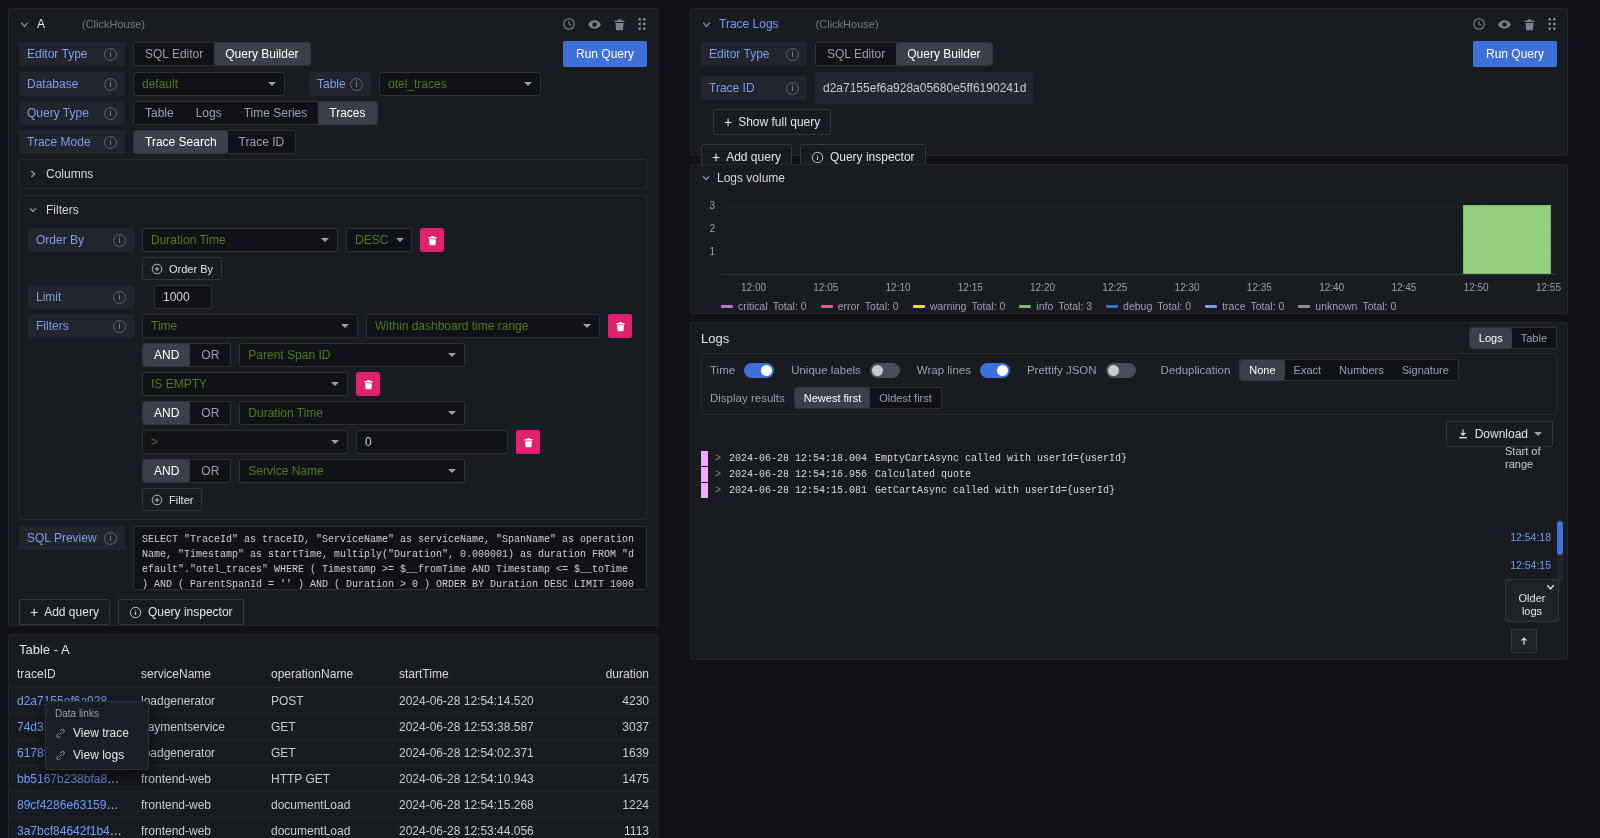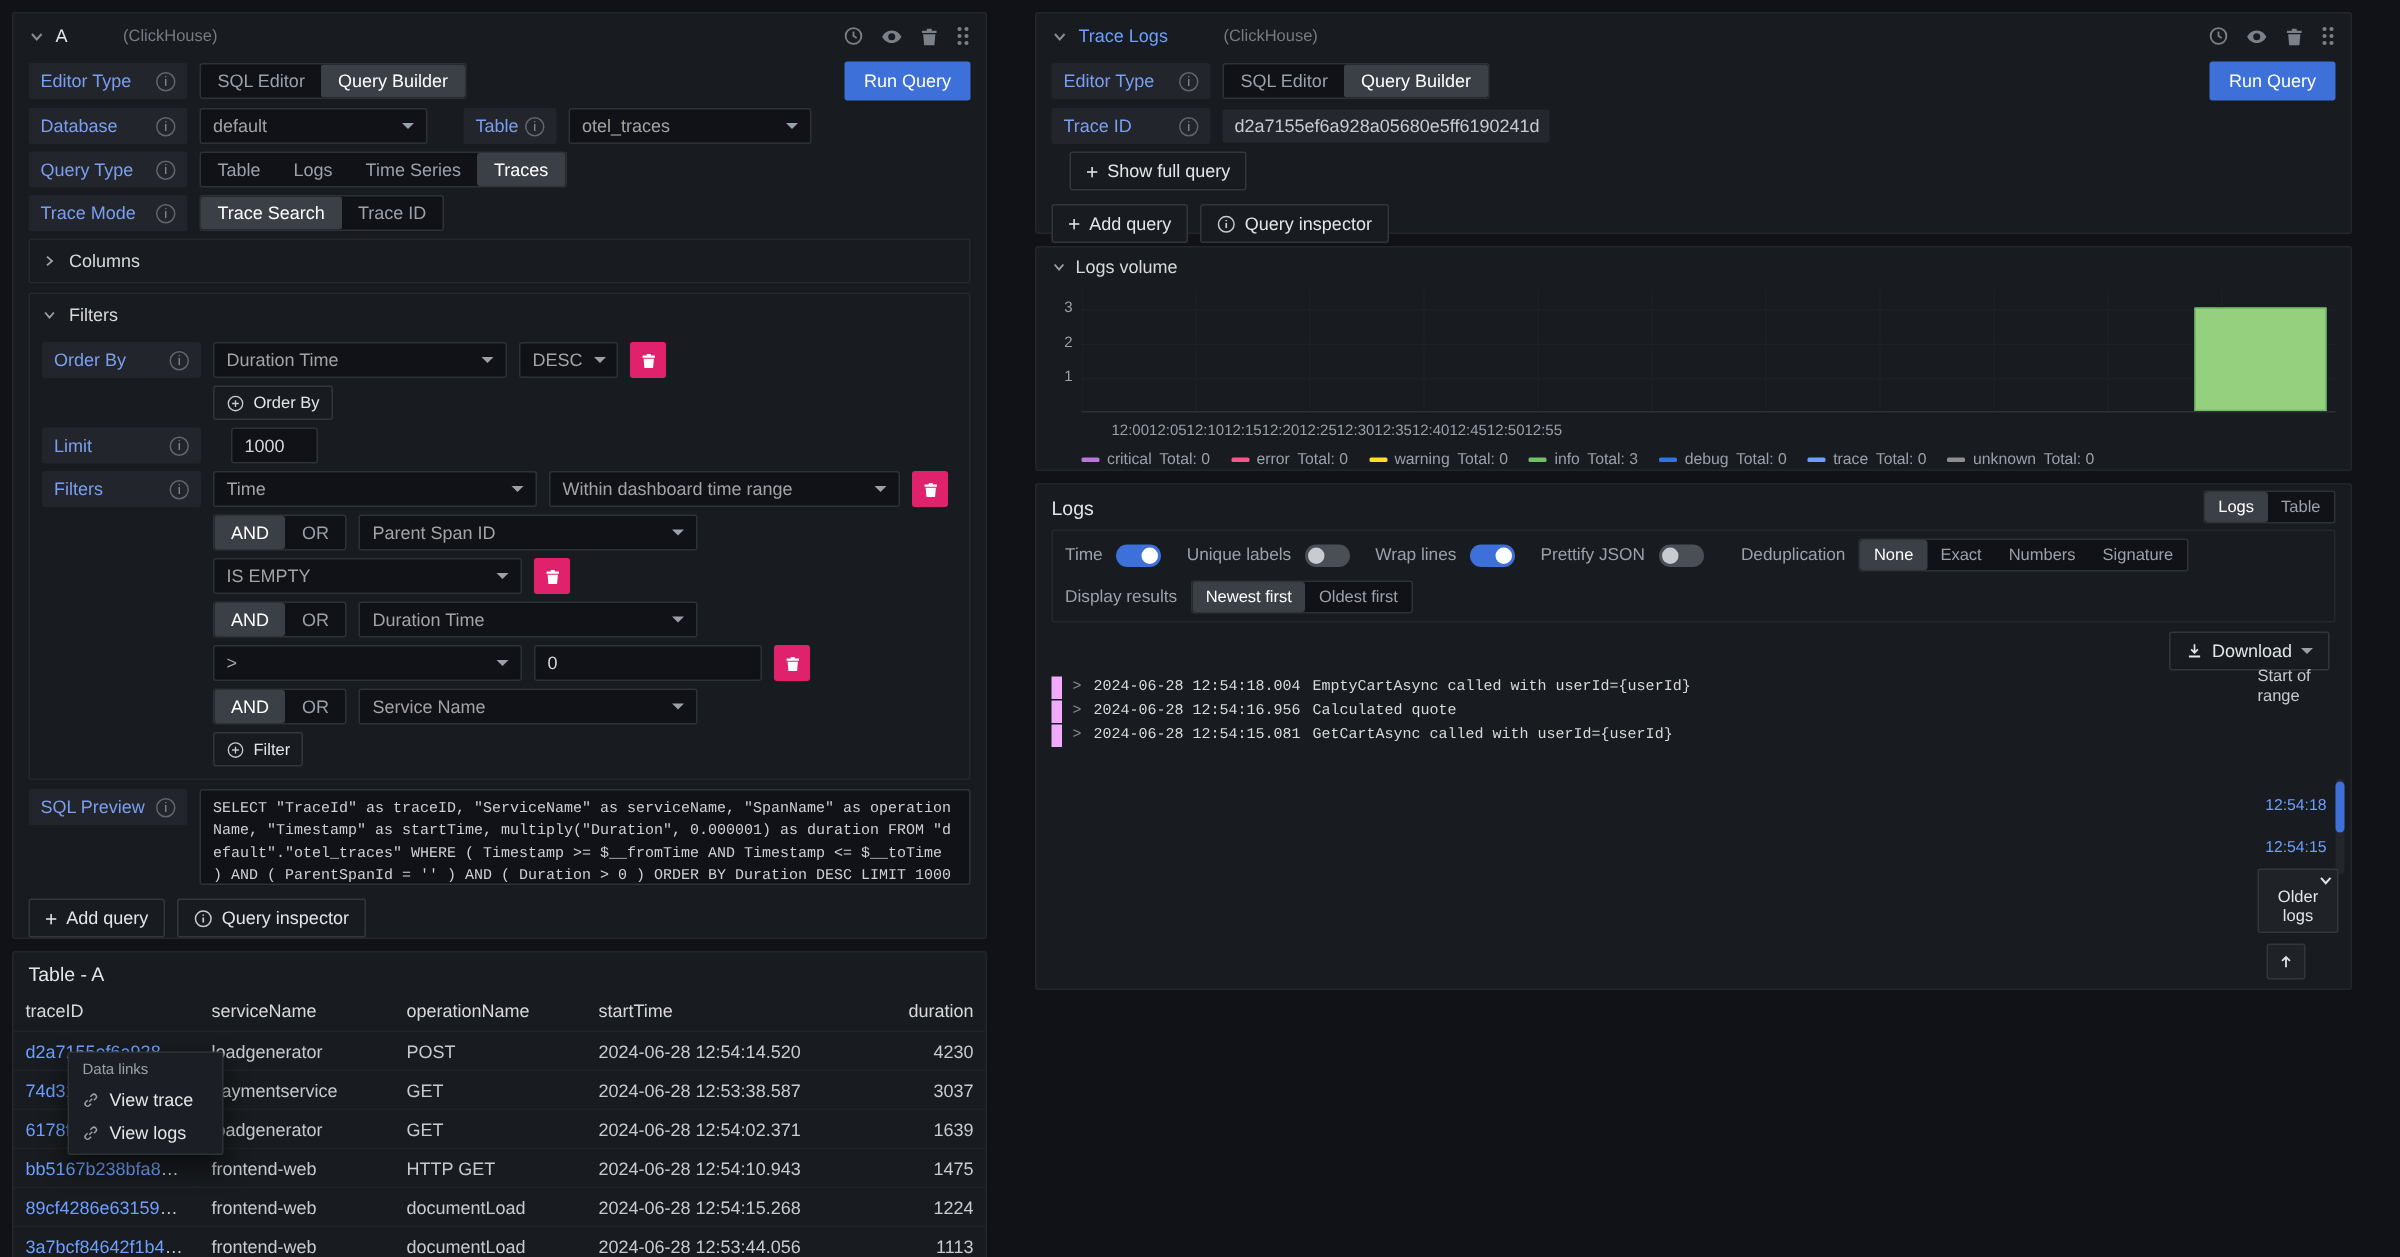--- a/index.html
+++ b/index.html
@@ -16,21 +16,21 @@
   .frow{display:flex;align-items:center;gap:8px;margin-bottom:5px}
   .ilabel{display:flex;align-items:center;justify-content:space-between;background:#22252b;color:#7b9ff0;font-weight:500;padding:0 8px;height:24px;border-radius:2px;width:106px;flex:none;font-size:12px}
   .ilabel.sm{width:62px}
   .info-i{width:13px;height:13px;border:1px solid #62666c;border-radius:50%;color:#8d939b;font-size:9px;line-height:11px;text-align:center;flex:none;cursor:pointer}
   .info-i::before{content:"i"}
   .rgroup{display:flex;height:24px;background:#111217;border:1px solid #2c3235;border-radius:2px;overflow:hidden}
   .ropt{padding:0 11px;display:flex;align-items:center;color:#9aa1a9;cursor:pointer;white-space:nowrap}
   .ropt.sel{background:#3b4047;color:#fff;font-weight:500;border-radius:2px}
   .rgroup.mini{height:22px;font-size:11px}
   .rgroup.mini .ropt{padding:0 9px}
-  .select{display:flex;align-items:center;justify-content:space-between;gap:8px;background:#111217;border:1px solid #2c3235;border-radius:2px;height:24px;padding:0 8px;color:#a3a3a3;cursor:pointer;white-space:nowrap;overflow:hidden}
+  .select{display:flex;align-items:center;justify-content:space-between;gap:8px;background:#111217;border:1px solid #2c3235;border-radius:2px;height:24px;padding:0 8px;color:#4d7c0f;cursor:pointer;white-space:nowrap;overflow:hidden}
   .caret{width:0;height:0;border-left:4px solid transparent;border-right:4px solid transparent;border-top:4px solid #9aa1a9;flex:none}
   .tinput{background:#111217;border:1px solid #2c3235;border-radius:2px;height:24px;padding:0 8px;color:#d3d6da;font-size:12px;font-family:"Liberation Sans",sans-serif}
   .btn-primary{background:#3d71d9;border:none;color:#fff;height:26px;padding:0 13px;border-radius:2px;font-size:12px;font-weight:500;cursor:pointer;font-family:"Liberation Sans",sans-serif}
   .btn-sec{background:#181b1f;border:1px solid #33373d;color:#e3e5e8;height:26px;padding:0 10px;border-radius:2px;display:inline-flex;align-items:center;gap:6px;font-size:12px;cursor:pointer;font-family:"Liberation Sans",sans-serif;font-weight:500}
   .btn-sec.sm{height:23px;font-size:11px;padding:0 8px}
   .btn-danger{width:24px;height:24px;background:#e0226c;border:none;border-radius:2px;display:flex;align-items:center;justify-content:center;cursor:pointer;flex:none}
   .plus::before{content:"+";font-size:14px;line-height:1;color:inherit}
   .section{border:1px solid #25282e;border-radius:2px;margin:3px 0 6px}
   .sec-head{height:28px;display:flex;align-items:center;gap:8px;padding:0 8px;color:#d8d9da;font-weight:500;cursor:pointer}
   .sec-body{padding:4px 8px 8px}
@@ -45,21 +45,21 @@
   .ctxmenu{position:absolute;left:36px;top:66px;width:104px;background:#1b1e24;border:1px solid #2c3235;border-radius:2px;box-shadow:0 8px 16px rgba(0,0,0,.55);z-index:9;padding:3px 0}
   .ctxmenu .mh{font-size:10px;color:#9aa1a9;padding:3px 9px}
   .ctxmenu .mi{display:flex;align-items:center;gap:7px;padding:4px 9px;color:#e3e5e8;font-size:12px;cursor:pointer}
   
   .vhead{display:flex;align-items:center;gap:6px;padding:6px 10px;color:#d8d9da;font-size:12px}
   .chart{position:relative;height:104px;margin:0 10px 0 30px}
   .plot{position:absolute;left:0;right:0;top:2px;bottom:20px;border-bottom:1px solid #2c3235;background:repeating-linear-gradient(90deg,#1b1e23 0 1px,transparent 1px 76px)}
   .gl{position:absolute;left:0;right:0;height:1px;background:#1e2126}
   .ylab{position:absolute;left:-26px;width:20px;text-align:right;font-size:10px;color:#9aa1a9;transform:translateY(-6px)}
   .bar{position:absolute;right:6px;bottom:0;width:88px;height:69px;background:#94d07e;border:1px solid #73bf69}
-  .xlabels{position:absolute;left:20px;right:-4px;bottom:2px;display:flex;justify-content:flex-start;font-size:10px;color:#9aa1a9}
+  .xlabels{position:absolute;left:20px;right:-4px;bottom:2px;display:flex;justify-content:space-between;font-size:10px;color:#9aa1a9}
   .legend{display:flex;gap:14px;margin:5px 10px 0 30px;font-size:10.5px;color:#9aa1a9;align-items:center;white-space:nowrap}
   .litem{display:flex;align-items:center;gap:5px;cursor:pointer}
   .lsw{width:12px;height:3px;border-radius:1px;background:#888}
   
   .lhead{height:30px;display:flex;align-items:center;padding:0 10px}
   .ltitle{font-weight:500;font-size:13px;color:#e3e5e8}
   .lcontrols{border:1px solid #25282e;border-radius:2px;margin:0 10px;padding:5px 8px}
   .lcrow{display:flex;align-items:center;gap:9px;margin-bottom:6px}
   .lcrow:last-child{margin-bottom:0}
   .tlabel{color:#9aa1a9;font-size:11.5px}
@@ -464,21 +464,21 @@
         <div class="ropt">SQL Editor</div>
         <div class="ropt sel">Query Builder</div>
       </div>
       <button class="btn-primary" style="margin-left:auto">Run Query</button>
     </div>
     <div class="frow">
       <div class="ilabel">
           <span>Trace ID</span>
           <span class="info-i"></span>
         </div>
-      <div style="width:218px;height:22px;background:#24272d;border-radius:2px;display:flex;align-items:center;padding:0 8px;color:#c7cbd1">d2a7155ef6a928a05680e5ff6190241d</div>
+      <div style="width:218px;height:32px;background:#24272d;border-radius:2px;display:flex;align-items:center;padding:0 8px;color:#c7cbd1">d2a7155ef6a928a05680e5ff6190241d</div>
     </div>
     <div class="frow" style="margin-left:12px">
       <button class="btn-sec">
           <span class="plus"></span>
           <span>Show full query</span>
         </button>
     </div>
     <div class="frow" style="margin-top:9px;margin-bottom:0">
       <button class="btn-sec">
           <span class="plus"></span>

